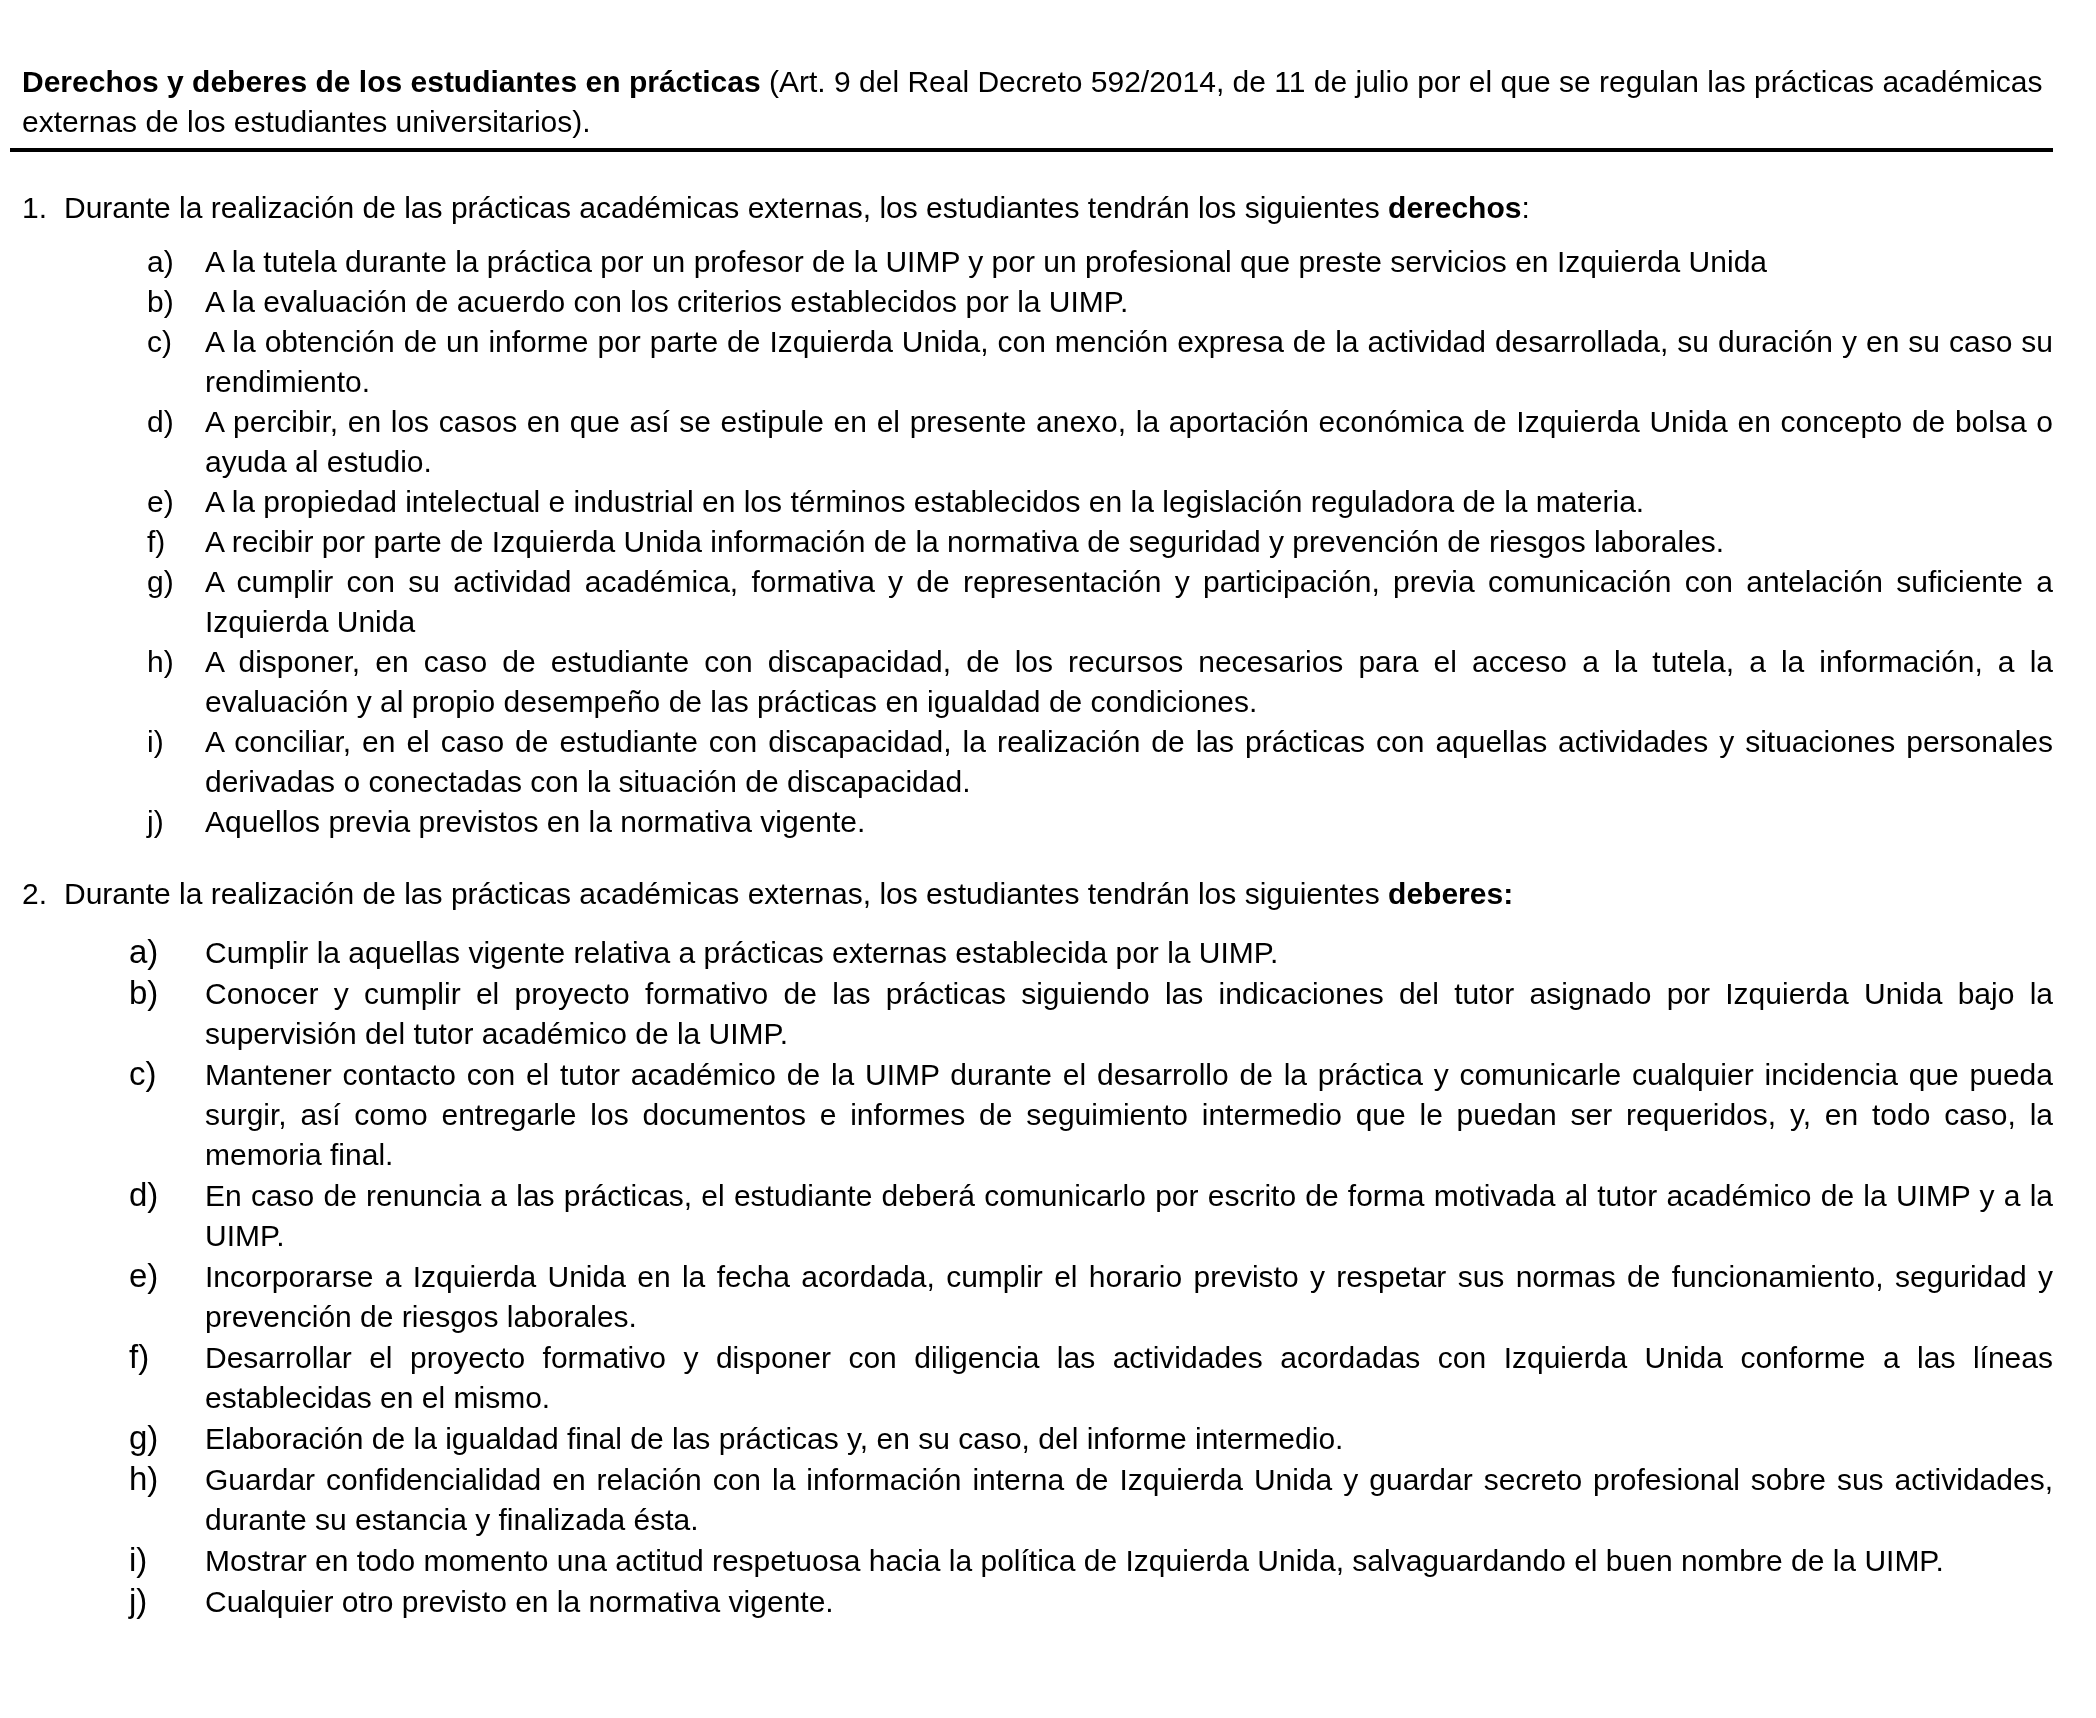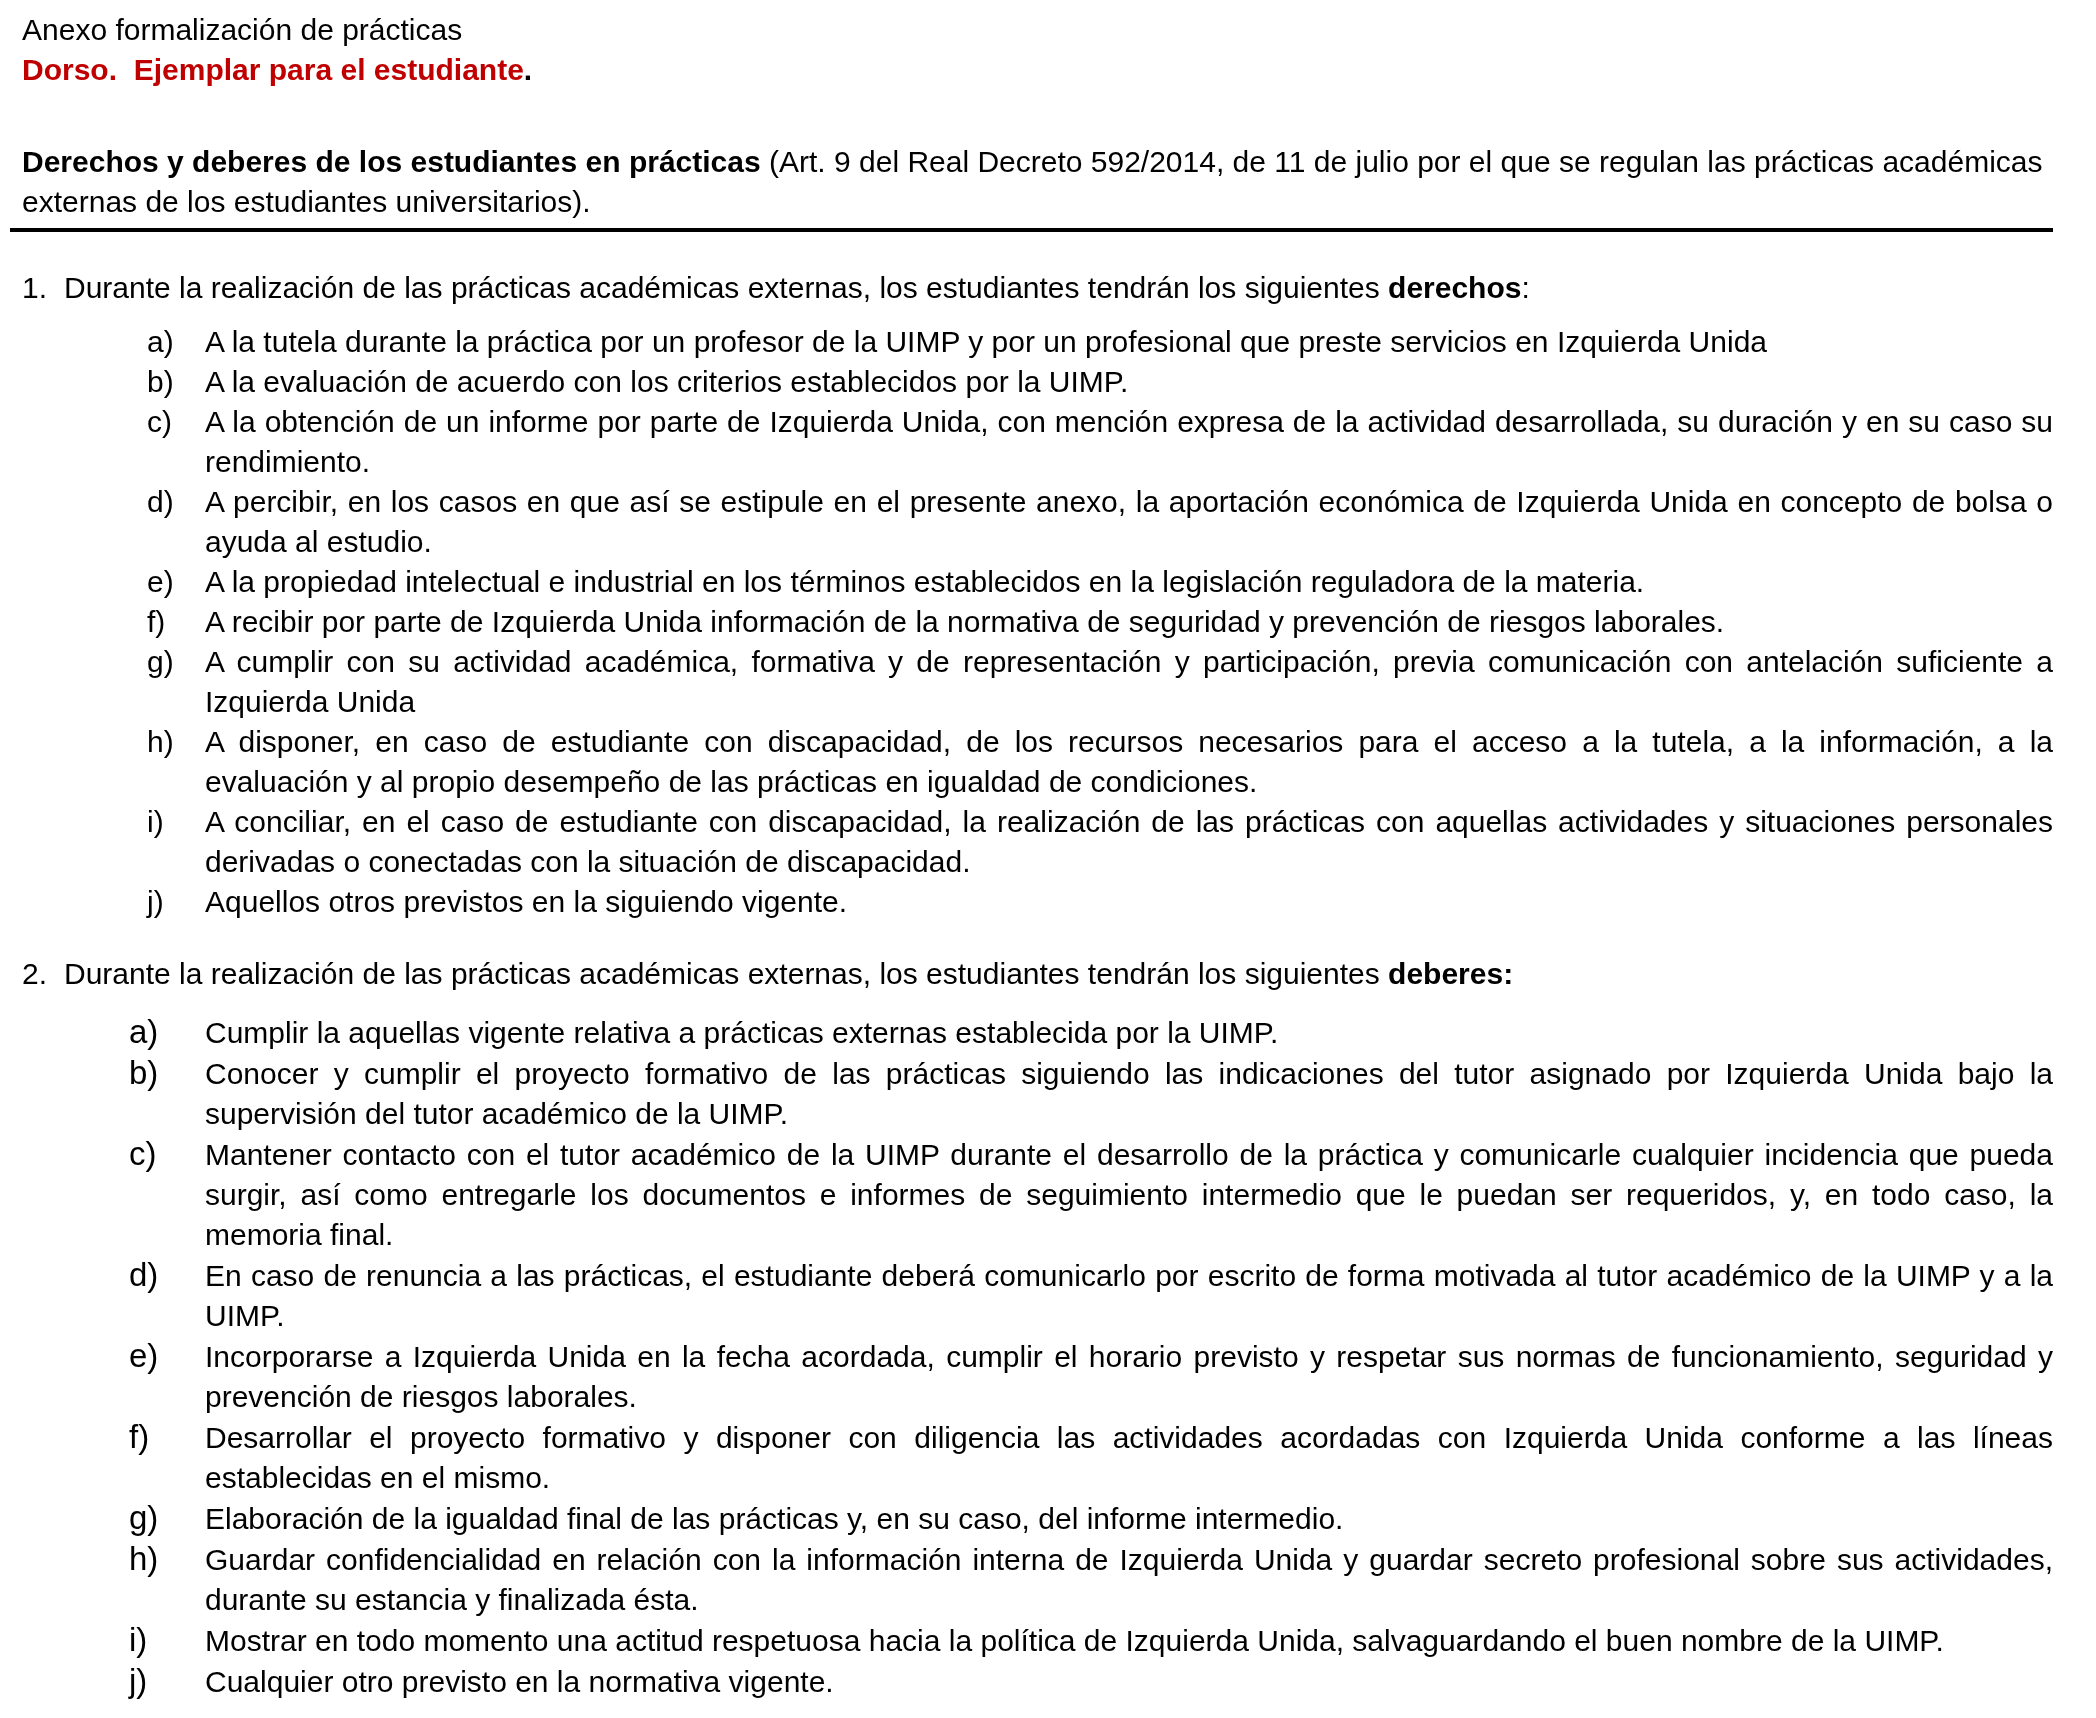--- a/index.html
+++ b/index.html
@@ -72,24 +72,20 @@
     flex: 1 1 auto;
     text-align: justify;
   }
   .sec2 { margin-top: 32px; }
 </style>
 </head>
 <body>
 
 <div class="page">
 
-  <header>
-    <p class="hdr-line1">Anexo formalización de prácticas</p>
-    <p class="hdr-line2"><span class="red">Dorso.  Ejemplar para el estudiante</span><span class="black-dot">.</span></p>
-  </header>
 
   <h1 class="heading"><span class="bold">Derechos y deberes de los estudiantes en prácticas</span><span> (Art. 9 del Real Decreto 592/2014, de 11 de julio por el que se regulan las prácticas académicas externas de los estudiantes universitarios).</span></h1>
 
   <section class="sec sec1">
     <div class="sec-intro">
       <span class="num">1.</span>
       <p class="intro-text"><span>Durante la realización de las prácticas académicas externas, los estudiantes tendrán los siguientes </span><span class="intro-bold">derechos</span><span>:</span></p>
     </div>
     <div class="items">
   <div class="item">
@@ -132,21 +128,21 @@
     <p class="item-text">A disponer, en caso de estudiante con discapacidad, de los recursos necesarios para el acceso a la tutela, a la información, a la evaluación y al propio desempeño de las prácticas en igualdad de condiciones.</p>
   </div>
 
   <div class="item">
     <span class="item-letter">i)</span>
     <p class="item-text">A conciliar, en el caso de estudiante con discapacidad, la realización de las prácticas con aquellas actividades y situaciones personales derivadas o conectadas con la situación de discapacidad.</p>
   </div>
 
   <div class="item">
     <span class="item-letter">j)</span>
-    <p class="item-text">Aquellos otros previstos en la siguiendo vigente.</p>
+    <p class="item-text">Aquellos previa previstos en la normativa vigente.</p>
   </div>
 </div>
   </section>
 
   <section class="sec sec2">
     <div class="sec-intro">
       <span class="num">2.</span>
       <p class="intro-text"><span>Durante la realización de las prácticas académicas externas, los estudiantes tendrán los siguientes </span><span class="intro-bold">deberes:</span><span></span></p>
     </div>
     <div class="items">

